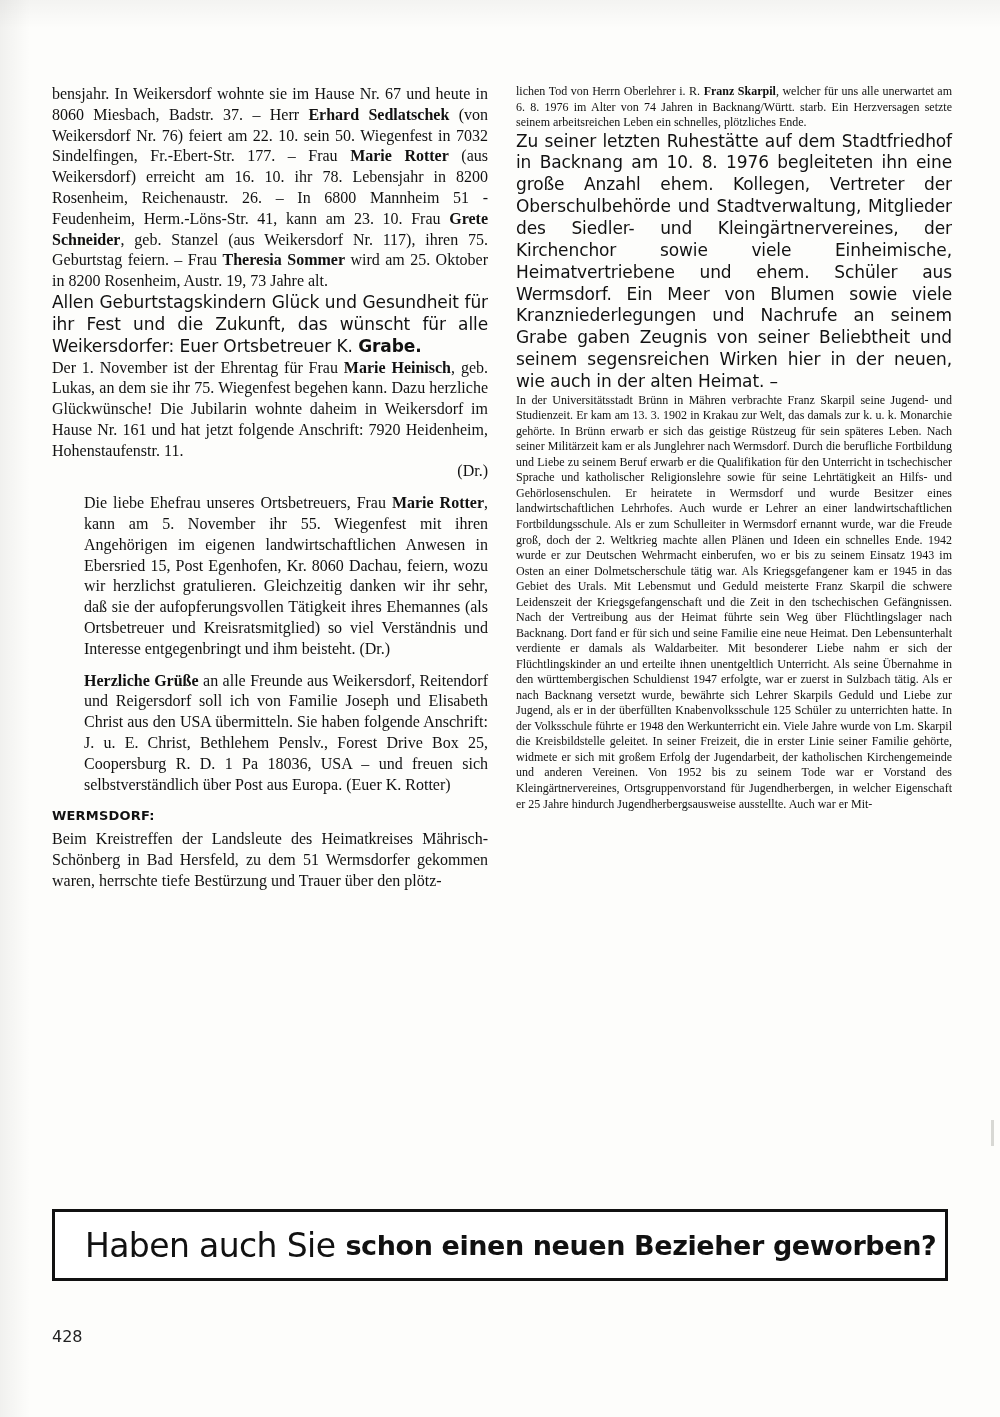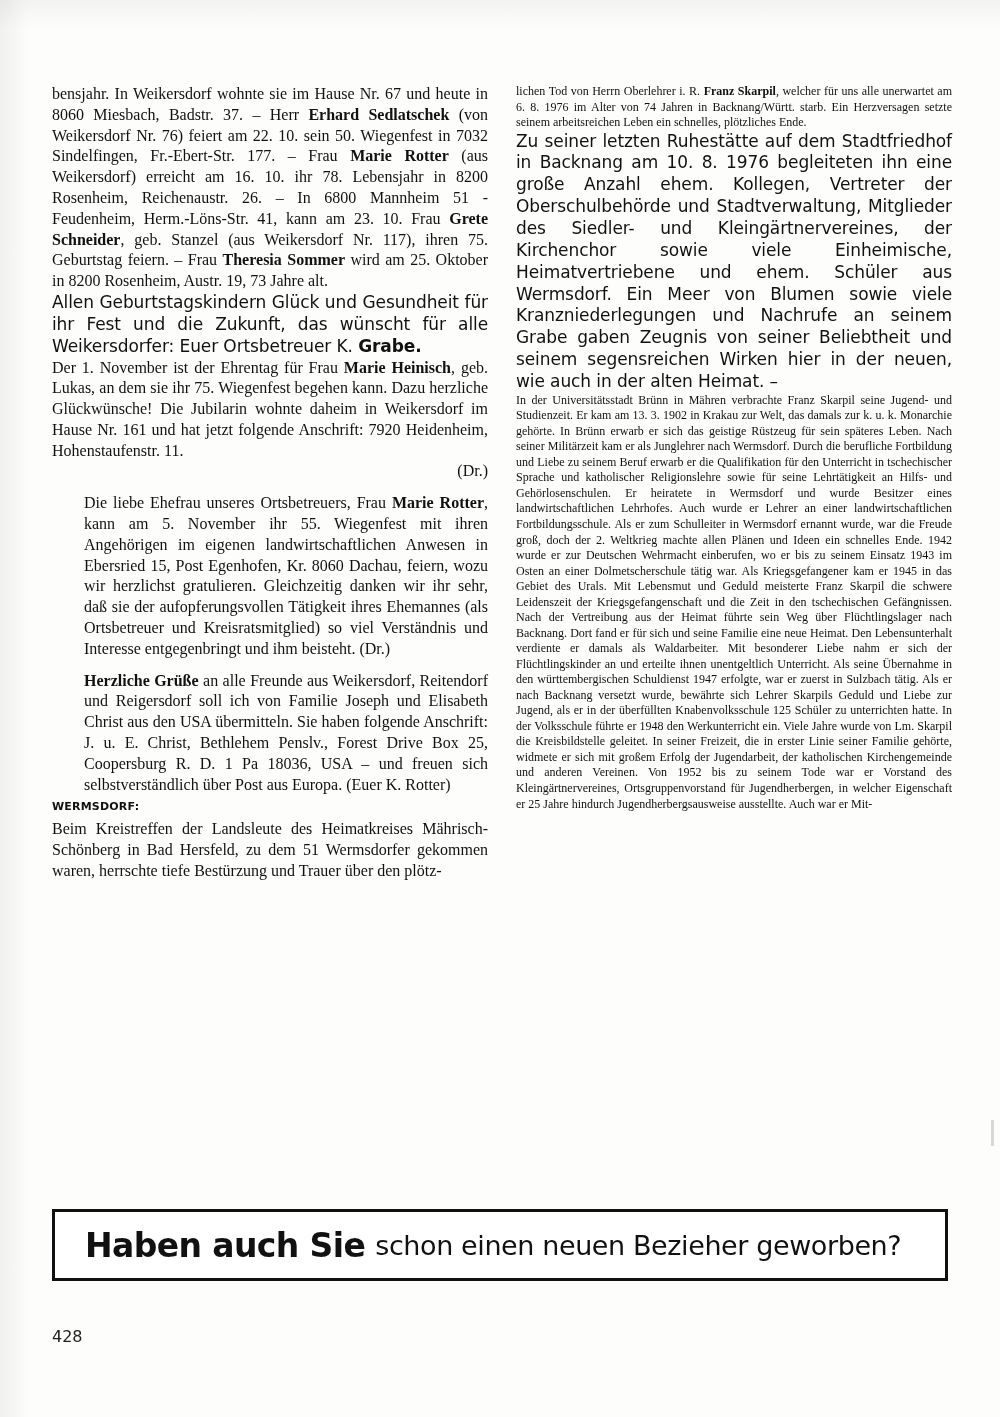--- a/index.html
+++ b/index.html
@@ -68,50 +68,51 @@
   .small-note {
     margin-top: 6px;
   }
   .right-col p.serif {
     font-size: 12px;
     line-height: 1.295;
   }
   .heading-inline {
     font-family: "DejaVu Sans", sans-serif;
     font-weight: bold;
-    font-size: 11px;
+    font-size: 13px;
     letter-spacing: 0.2px;
-    margin: 5px 0 6px 0;
+    margin: 13px 0 6px 0;
   }
   .promo {
     position: absolute;
     left: 52px;
     top: 1209px;
     width: 896px;
     height: 72px;
     border: 3px solid #111;
     box-sizing: border-box;
     display: flex;
     align-items: center;
     padding-left: 30px;
     background: #fff;
   }
   .promo-strong {
     font-family: "DejaVu Sans", sans-serif;
-    font-weight: bold;
+    font-weight: normal;
     font-size: 33px;
     letter-spacing: -0.6px;
     white-space: nowrap;
   }
   .promo-rest {
     font-family: "DejaVu Sans", sans-serif;
     font-size: 27px;
     letter-spacing: -0.4px;
     margin-left: 10px;
     white-space: nowrap;
+    font-weight: bold;
   }
   .folio {
     position: absolute;
     left: 52px;
     top: 1327px;
     font-family: "DejaVu Sans", sans-serif;
     font-size: 16px;
     color: #222;
   }
   .edge-mark {

